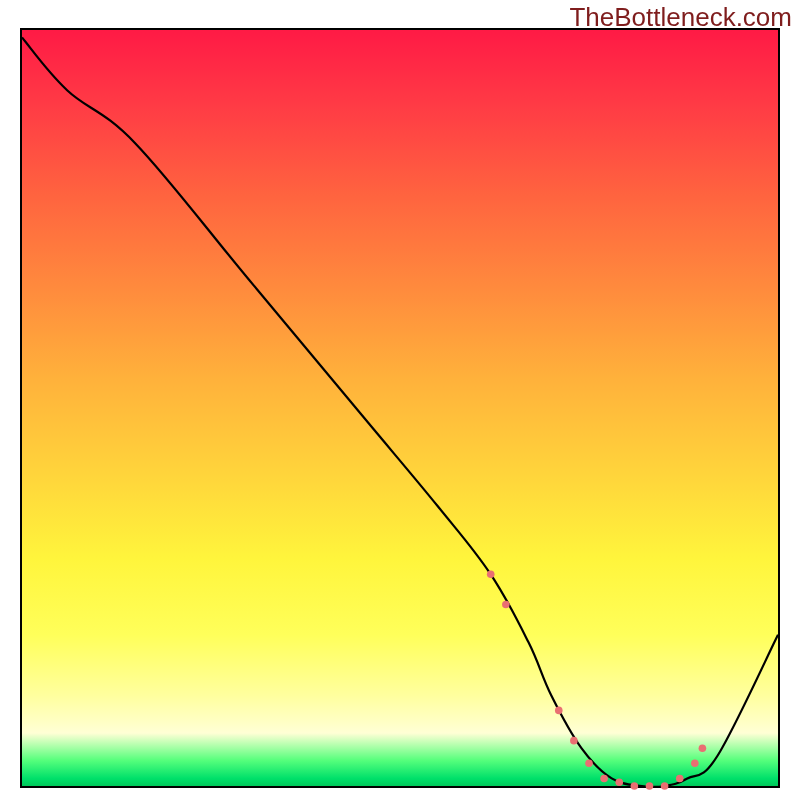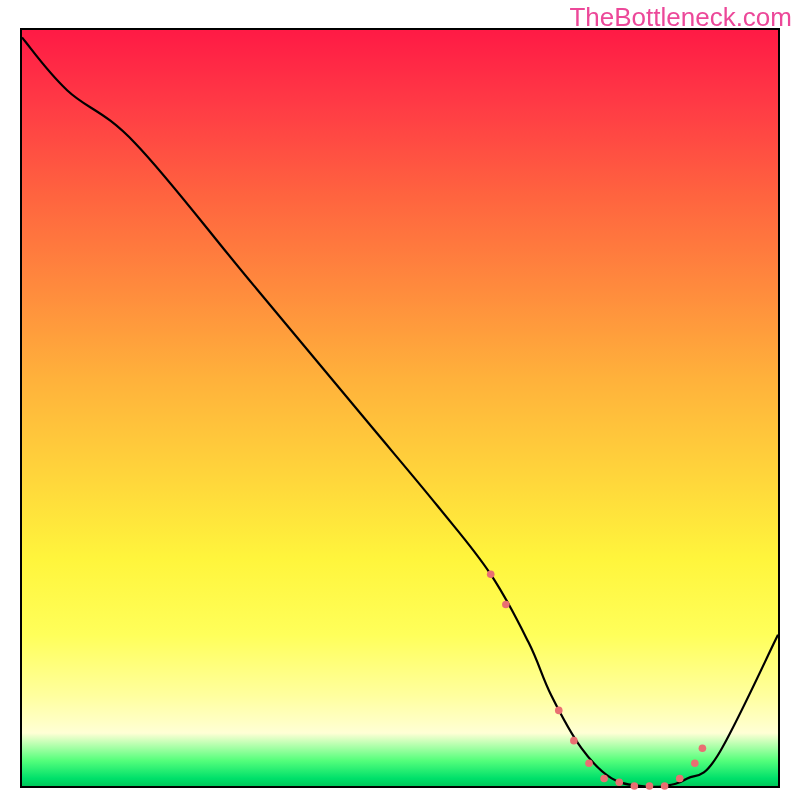--- a/index.html
+++ b/index.html
@@ -14,21 +14,21 @@
   position: relative;
   width: 800px;
   height: 800px;
   overflow: hidden;
 }
 .watermark {
   position: absolute;
   top: 2px;
   right: 8px;
   font-size: 26px;
-  color: #ec4899;
+  color: #7f1d1d;
   font-weight: 400;
   letter-spacing: 0px;
   z-index: 4;
 }
 .plot-area {
   position: absolute;
   left: 20px;
   top: 28px;
   width: 760px;
   height: 760px;

